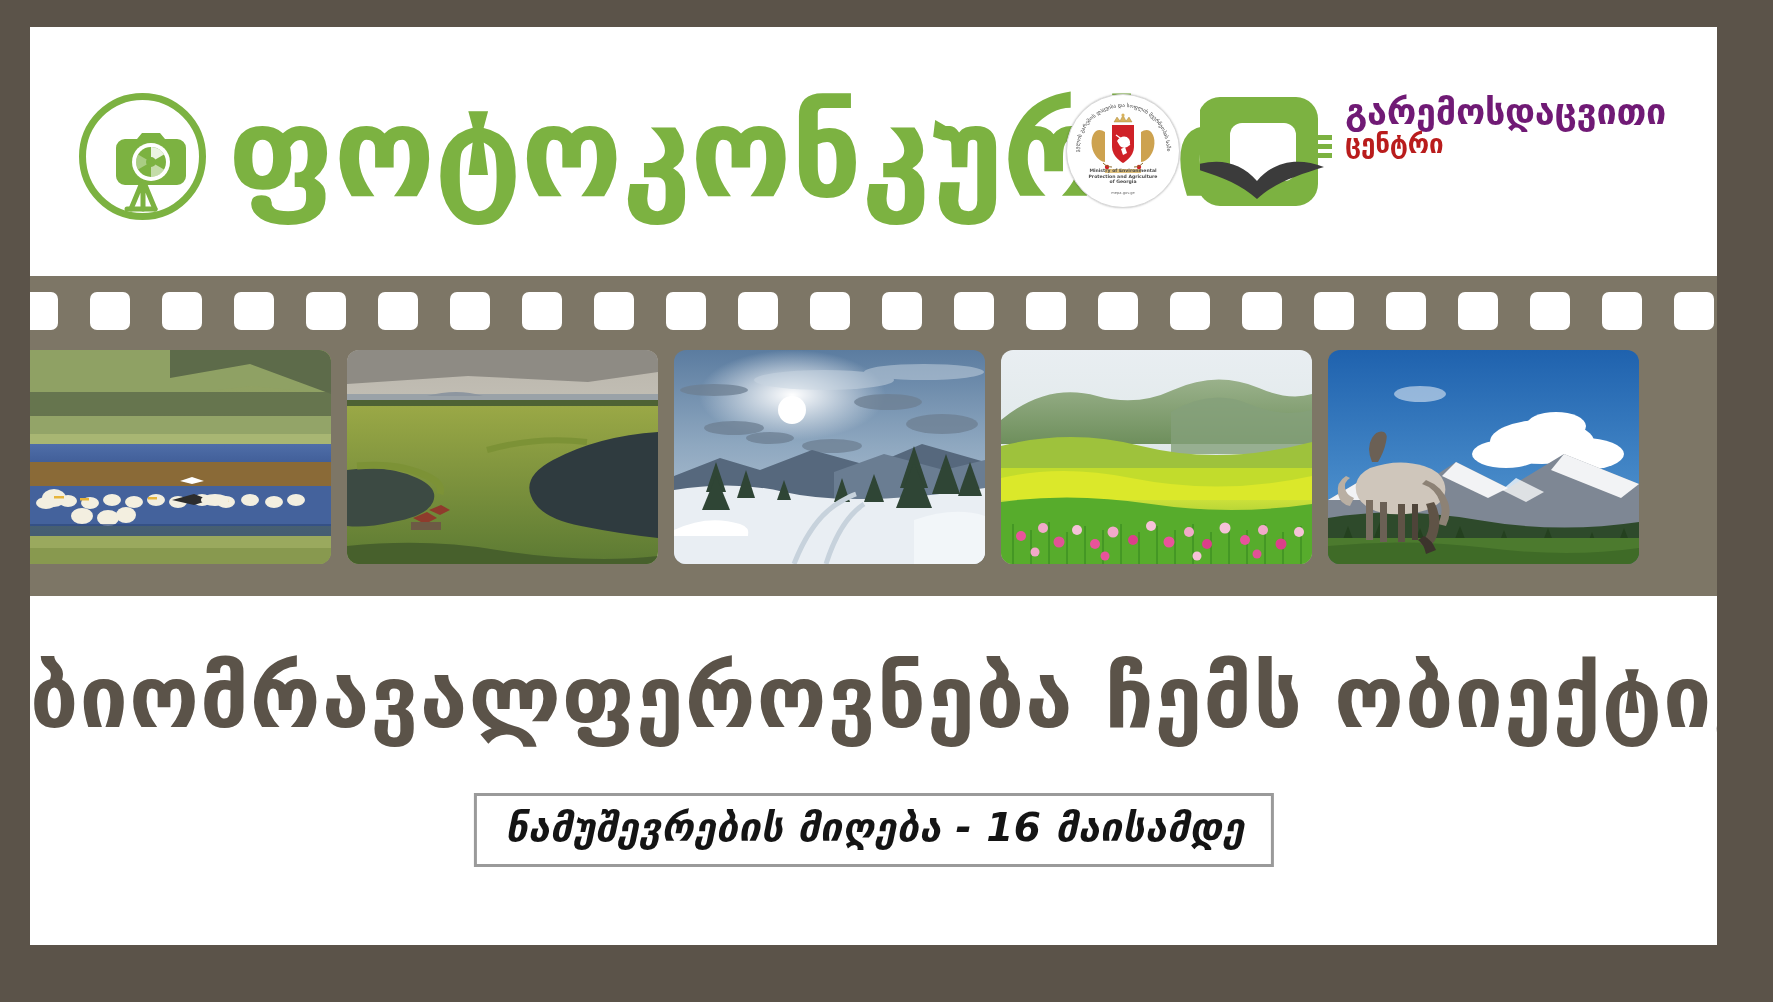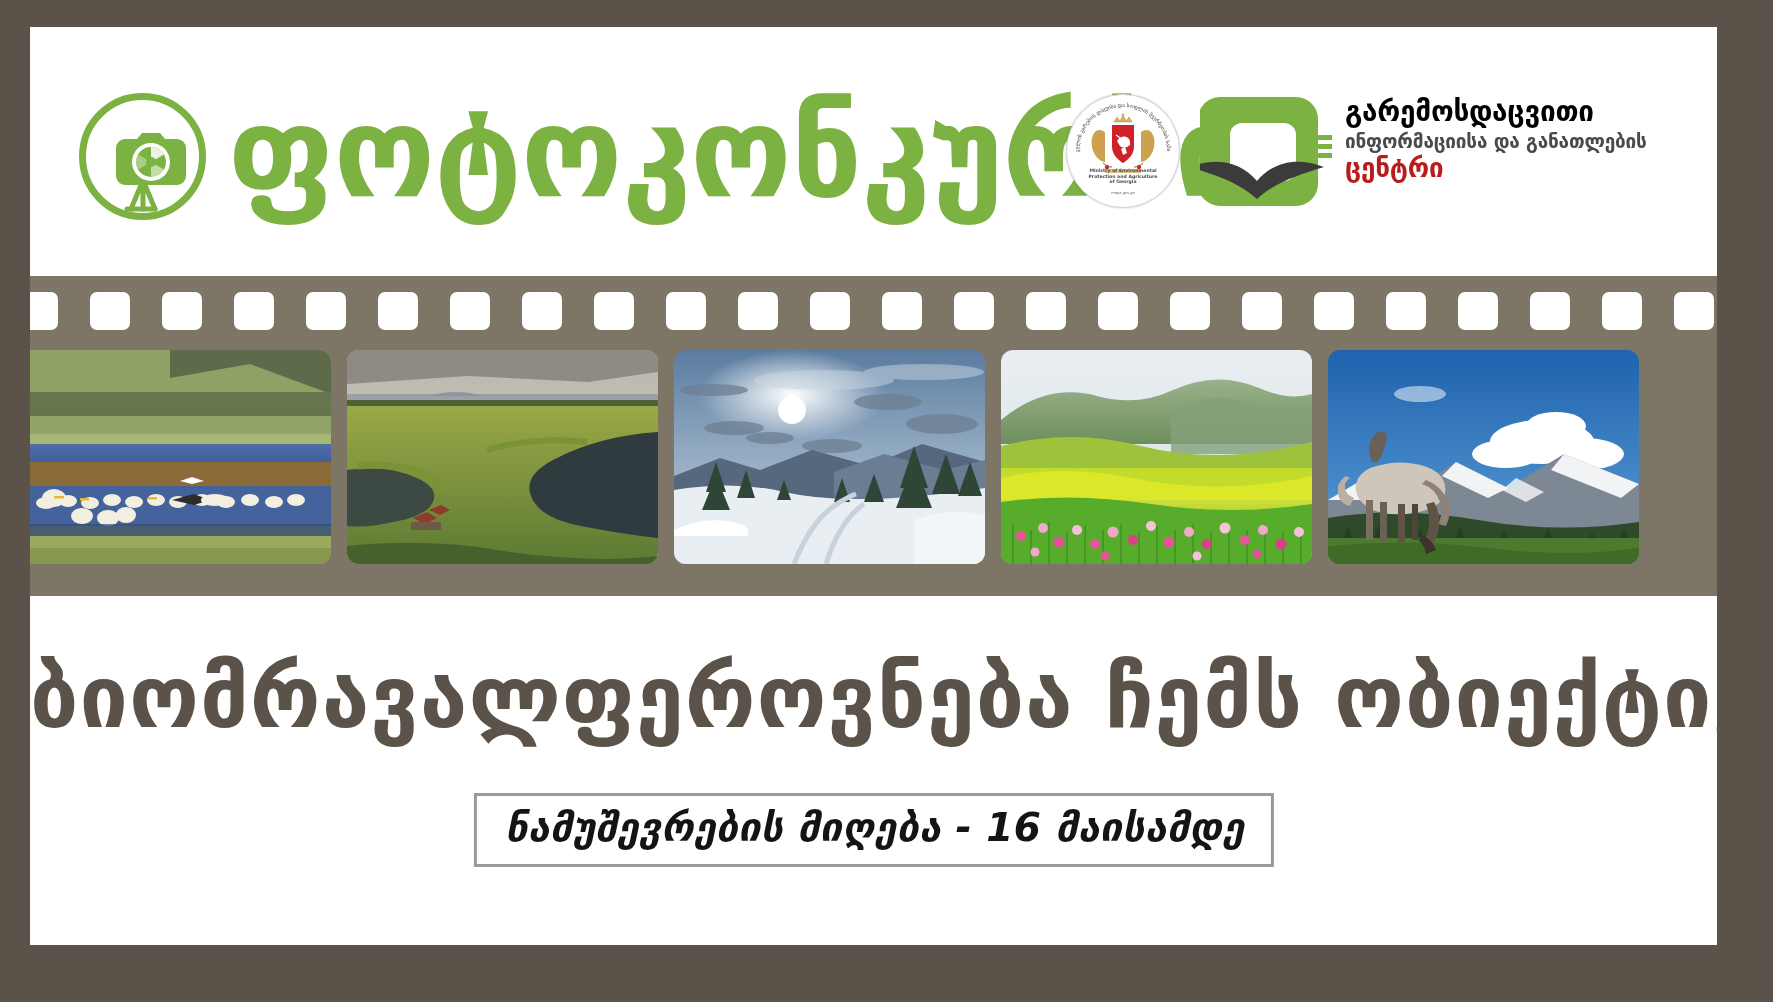--- a/index.html
+++ b/index.html
@@ -93,21 +93,21 @@
   .eiec {
     position: absolute;
     left: 1170px;
     top: 62px;
     width: 480px;
     height: 125px;
   }
   .eiec-mark { position: absolute; left: 0; top: 0; width: 135px; height: 125px; }
   .eiec-text { position: absolute; left: 145px; top: 6px; width: 340px; }
   .eiec-l1 {
-    font-size: 28px; line-height: 34px; font-weight: bold; color: #000000;
+    font-size: 36px; line-height: 34px; font-weight: bold; color: #701a75;
     white-space: nowrap; letter-spacing: -0.3px;
   }
   .eiec-l2 {
     font-size: 19px; line-height: 24px; font-weight: bold; color: #4a4a4a;
     white-space: nowrap; letter-spacing: -0.2px;
   }
   .eiec-l3 {
     font-size: 26px; line-height: 30px; font-weight: bold; color: #b91c1c;
     white-space: nowrap; letter-spacing: -0.2px;
   }
@@ -276,21 +276,20 @@
             <g fill="#7cb241">
               <rect x="98" y="46" width="34" height="5"></rect>
               <rect x="98" y="55" width="34" height="5"></rect>
               <rect x="98" y="64" width="34" height="5"></rect>
             </g>
             <path d="M-10 78 c26 -10 50 -6 67 14 c17 -20 41 -24 67 -14 c-26 8 -50 16 -67 32 c-17 -16 -41 -24 -67 -32 z" fill="#3b3b3b"></path>
           </svg>
         </div>
         <div class="eiec-text">
           <div class="eiec-l1">გარემოსდაცვითი</div>
-          <div class="eiec-l2">ინფორმაციისა და განათლების</div>
           <div class="eiec-l3">ცენტრი</div>
         </div>
       </div>
     </div>
 
     <div class="film">
       <div class="perf-row top">
           <div class="perf"></div>
           <div class="perf"></div>
           <div class="perf"></div>

